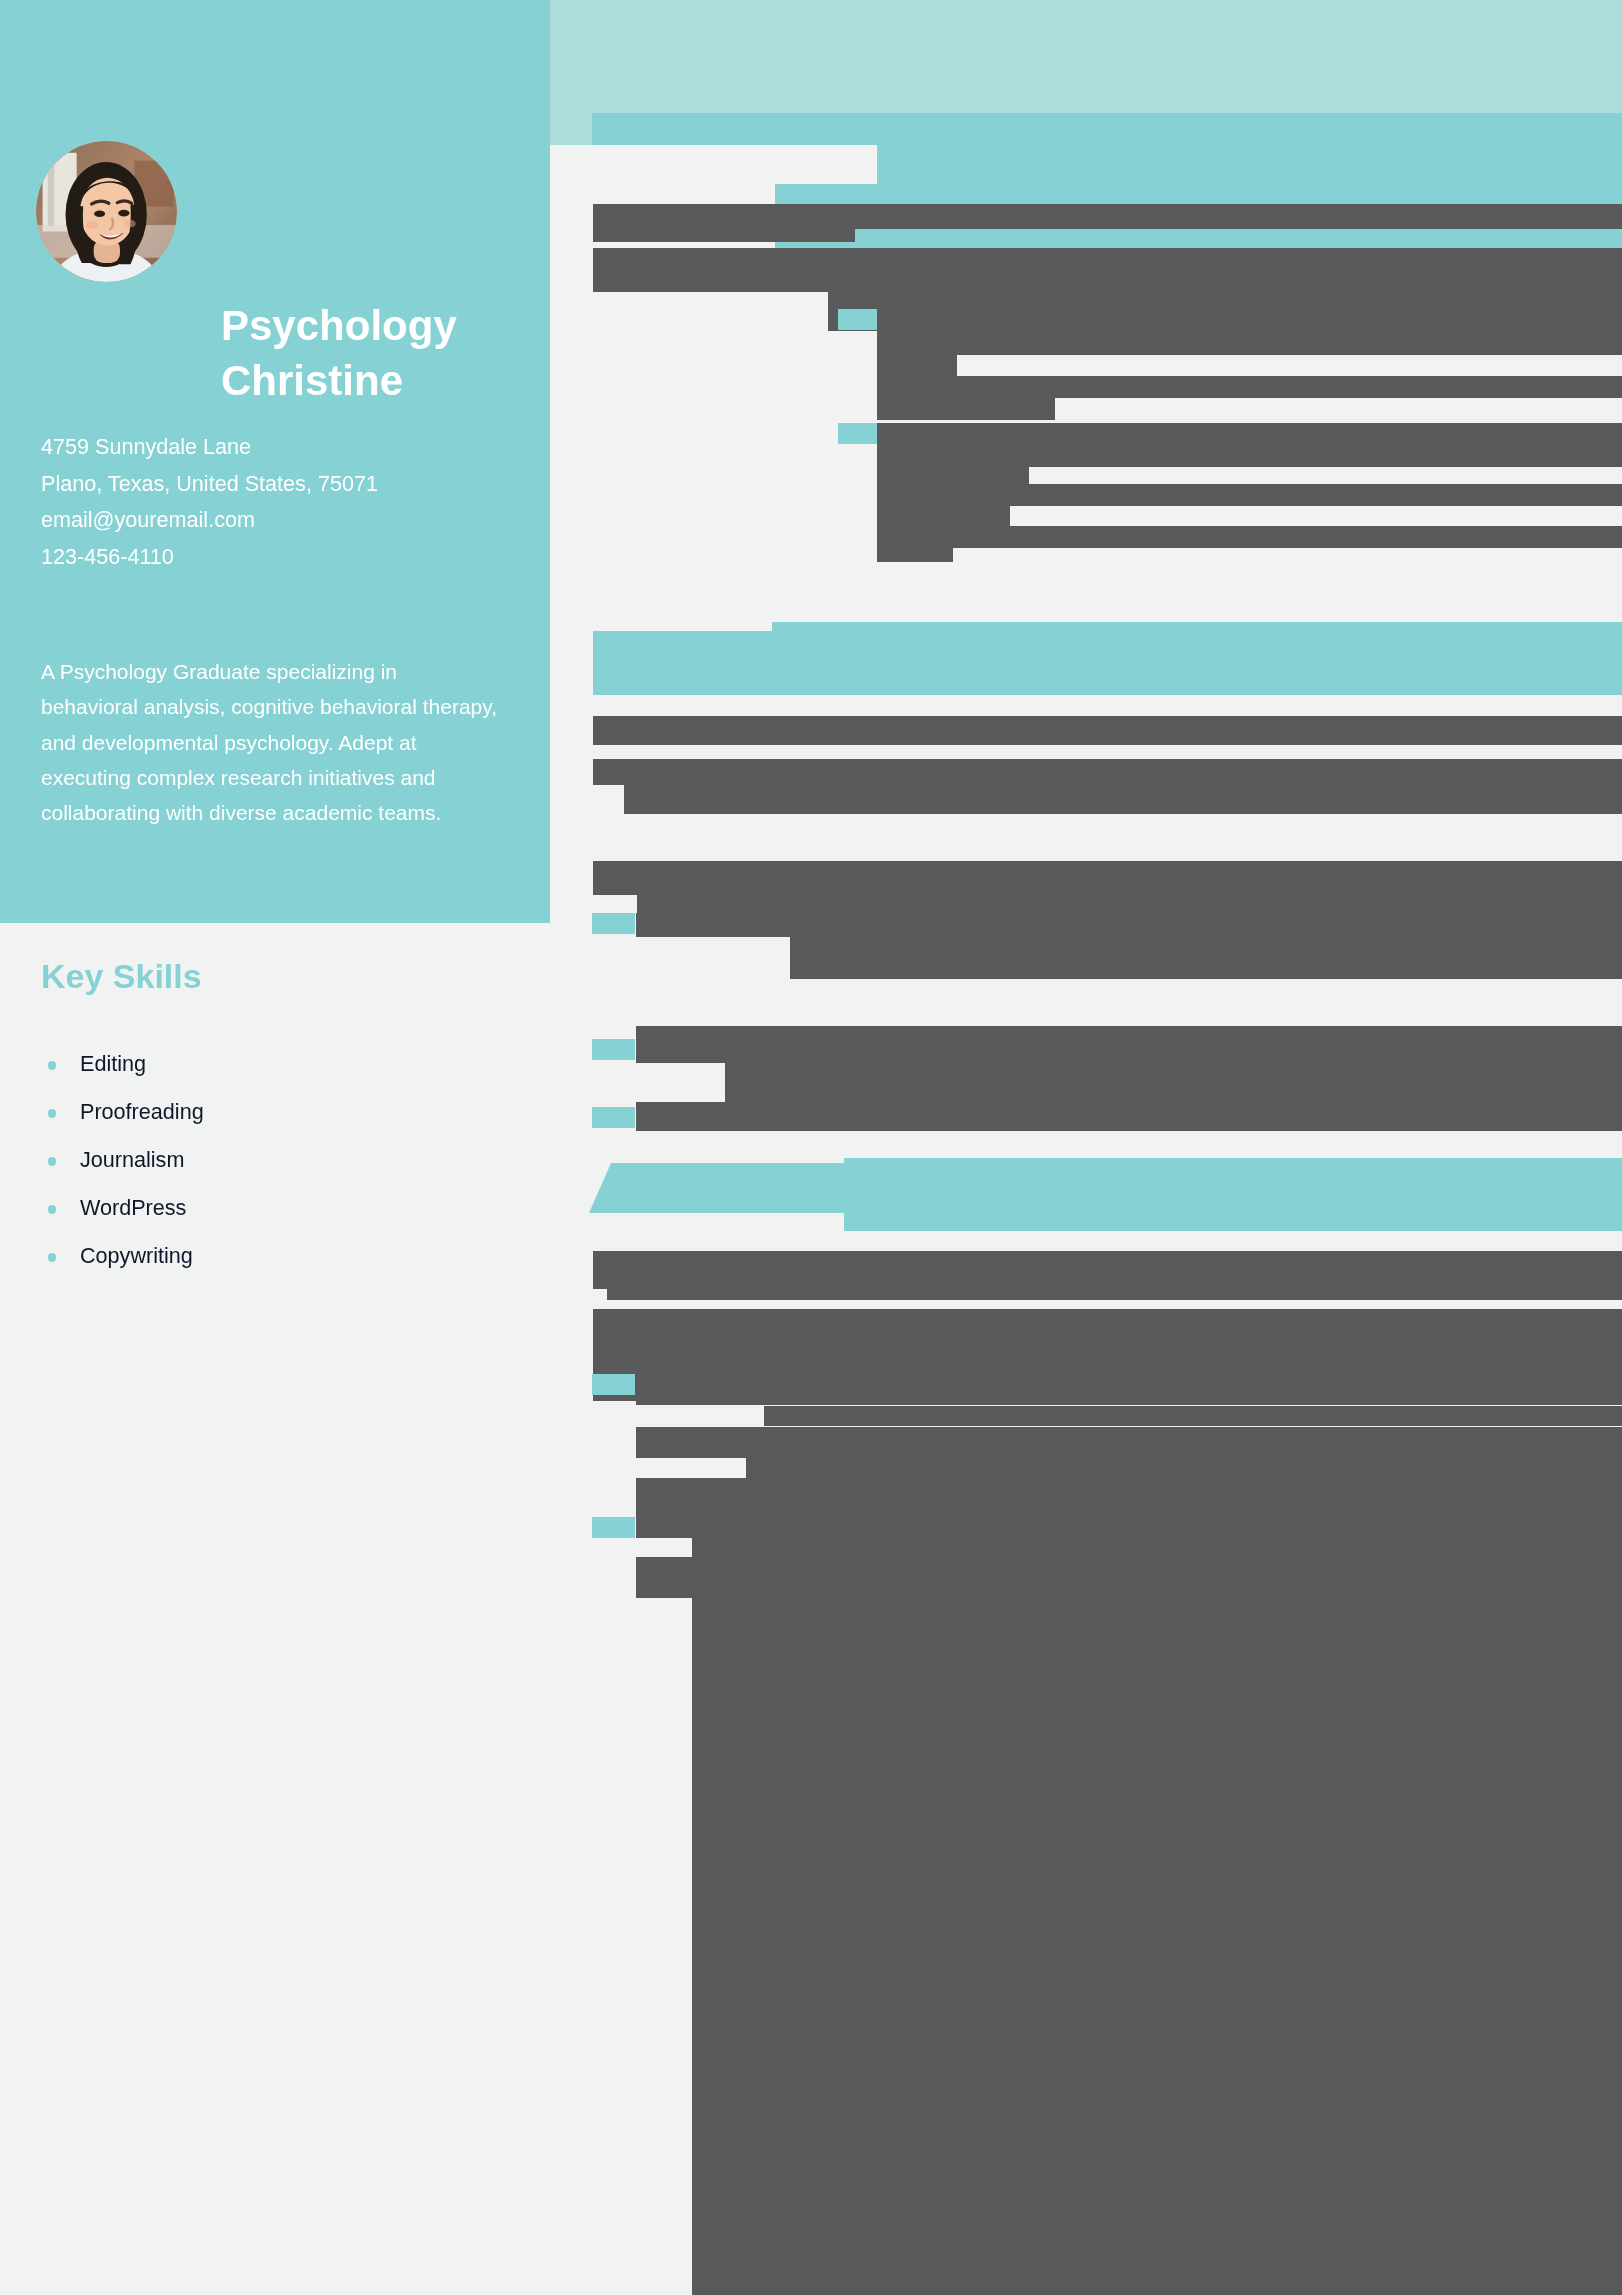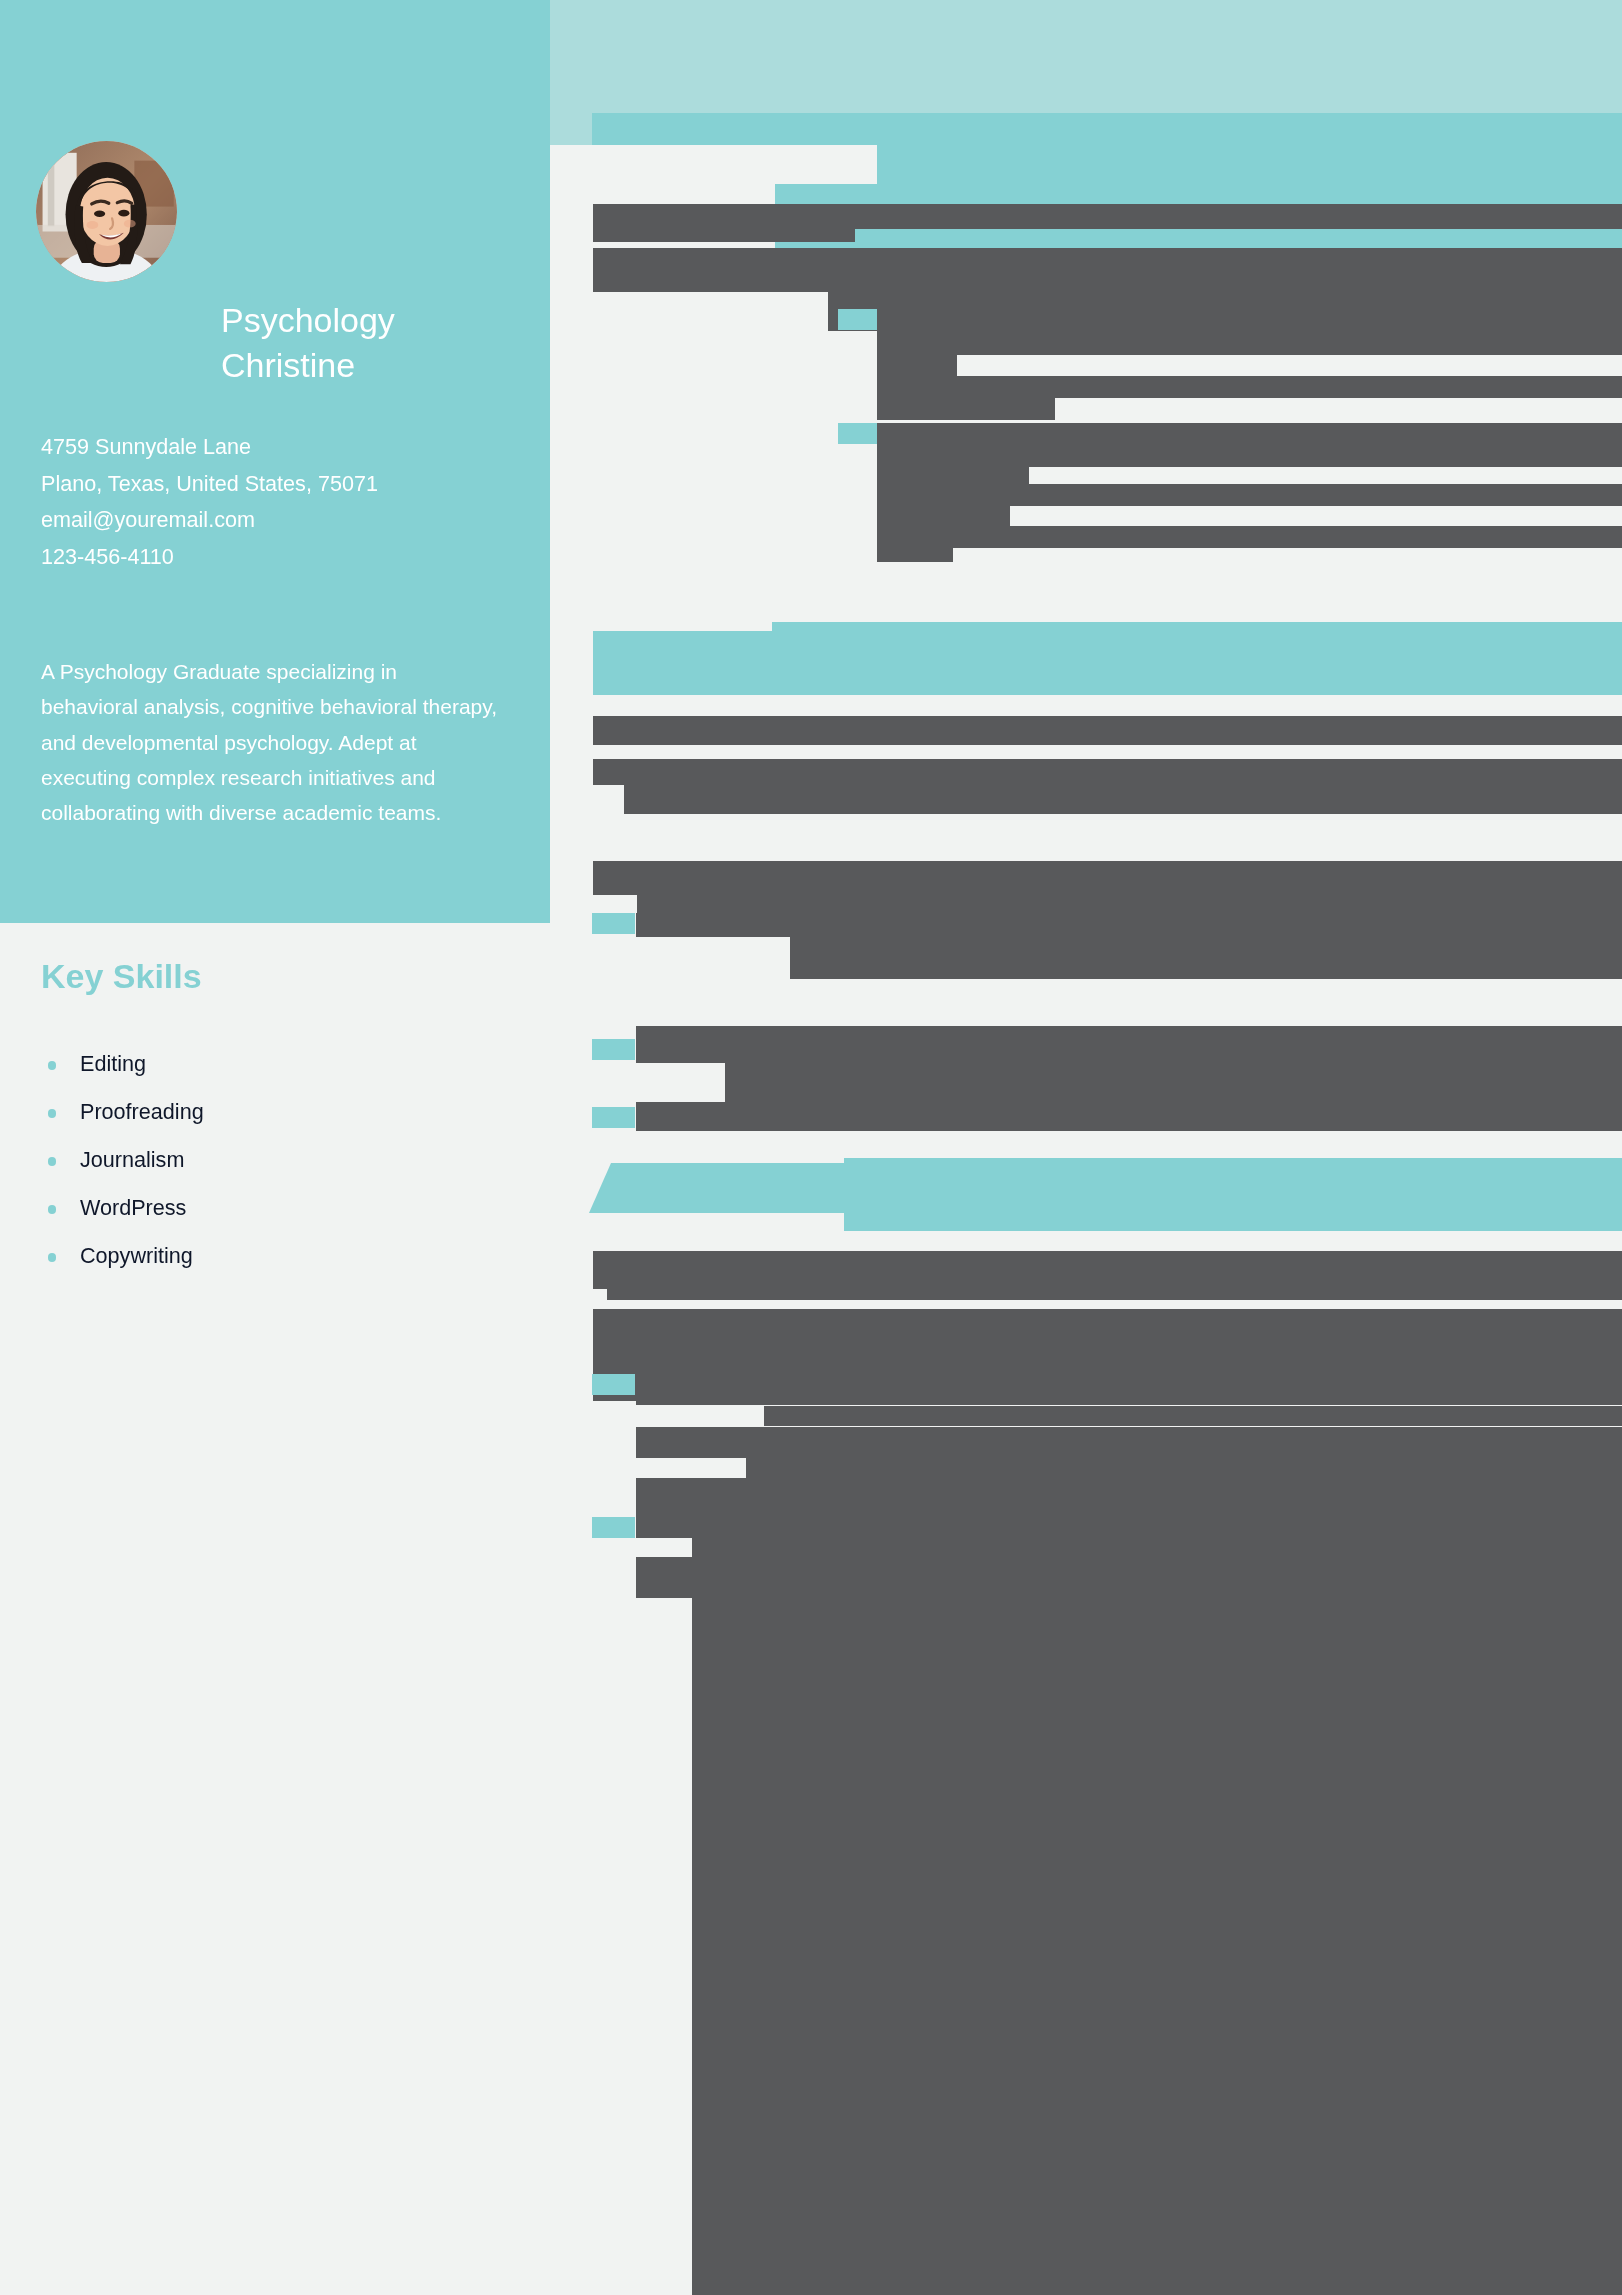--- a/index.html
+++ b/index.html
@@ -82,23 +82,23 @@
     line-height: 1.12;
     font-weight: bold;
     color: #ffffff;
     letter-spacing: -0.3px;
   }
   .job-title {
     position: absolute;
     left: 221px;
     top: 298px;
     width: 308px;
-    font-size: 34px;
+    font-size: 42px;
     line-height: 1.32;
-    font-weight: normal;
+    font-weight: bold;
     color: #ffffff;
   }
   .contact {
     position: absolute;
     left: 41px;
     top: 429px;
     width: 471px;
     font-size: 21.6px;
     line-height: 1.7;
     color: #ffffff;

